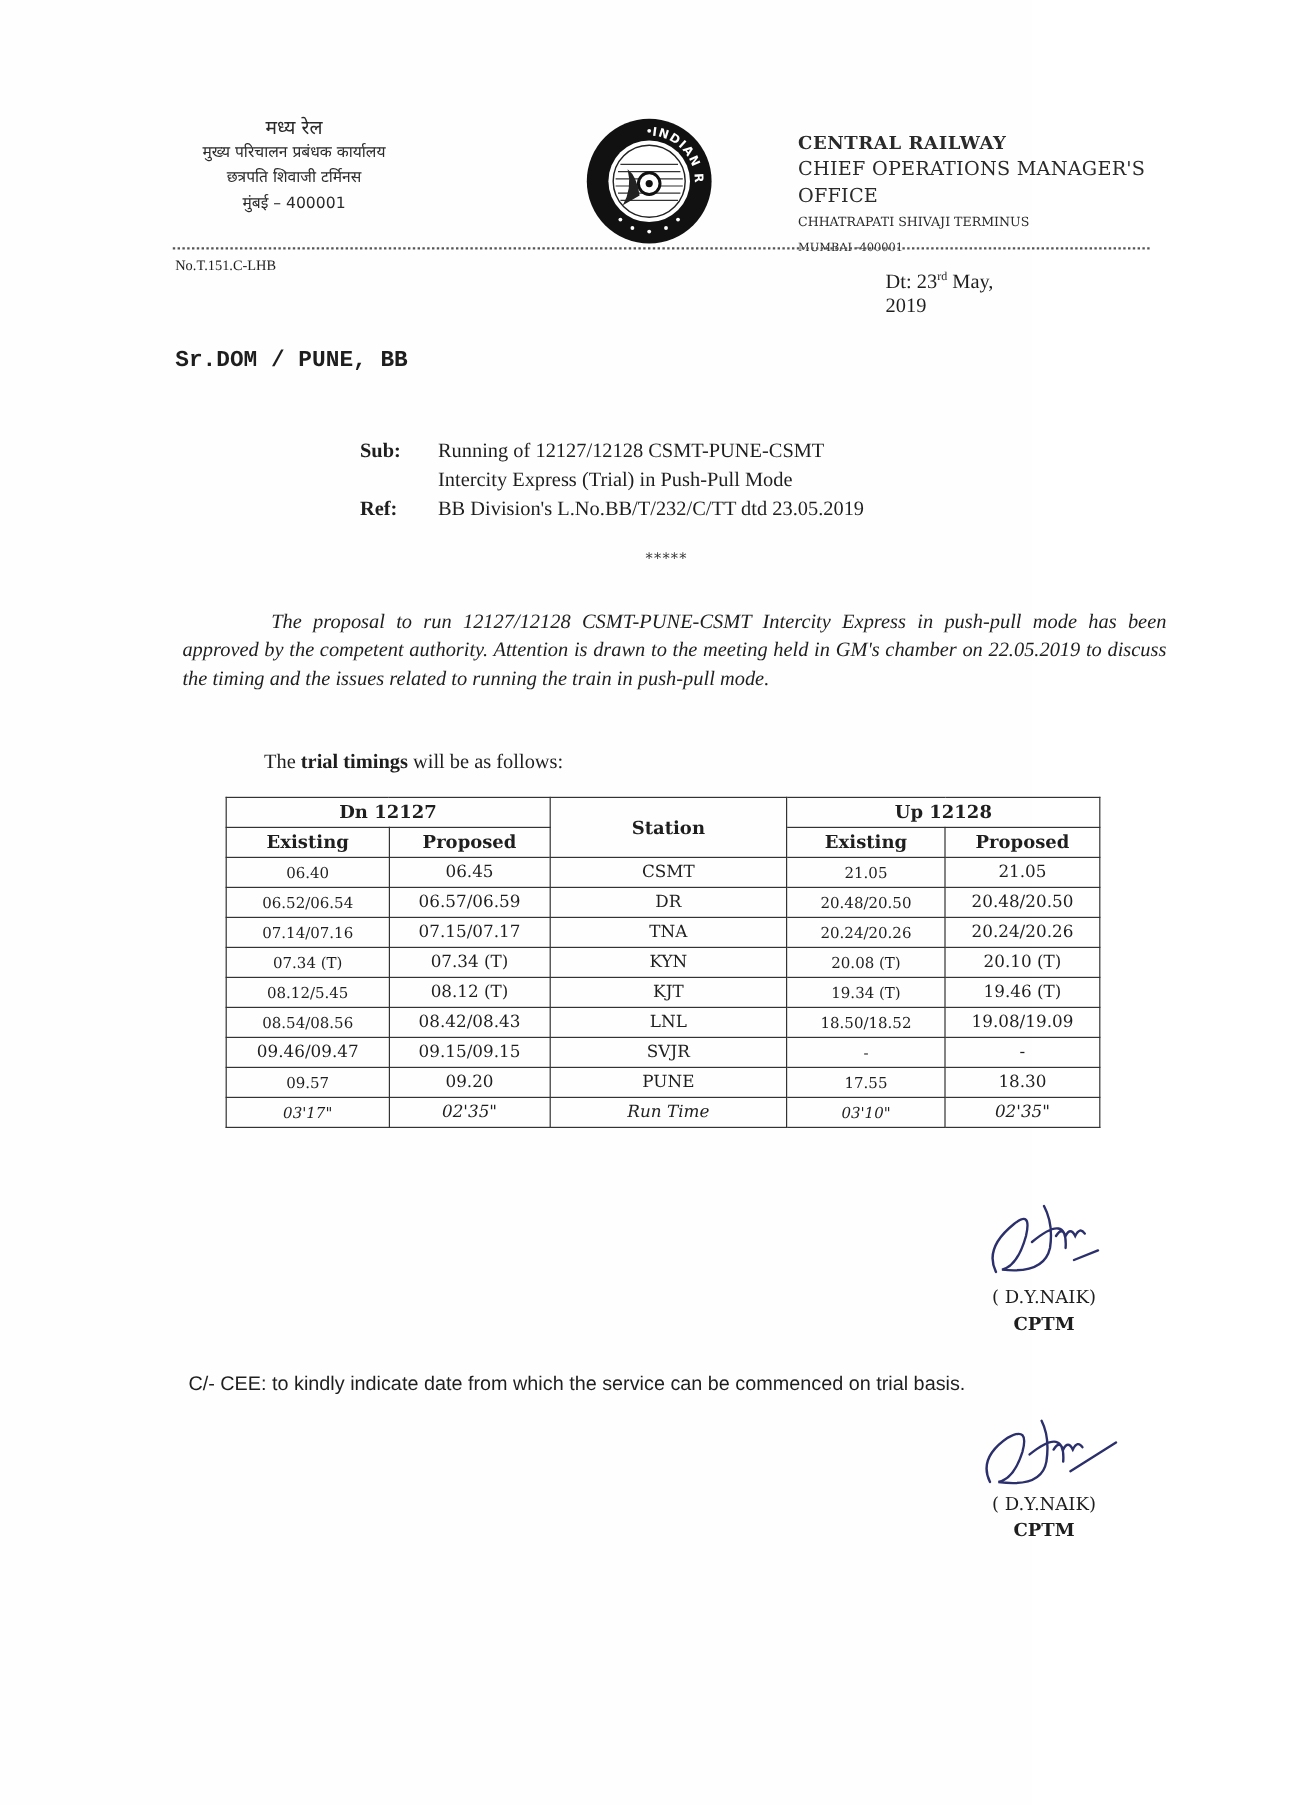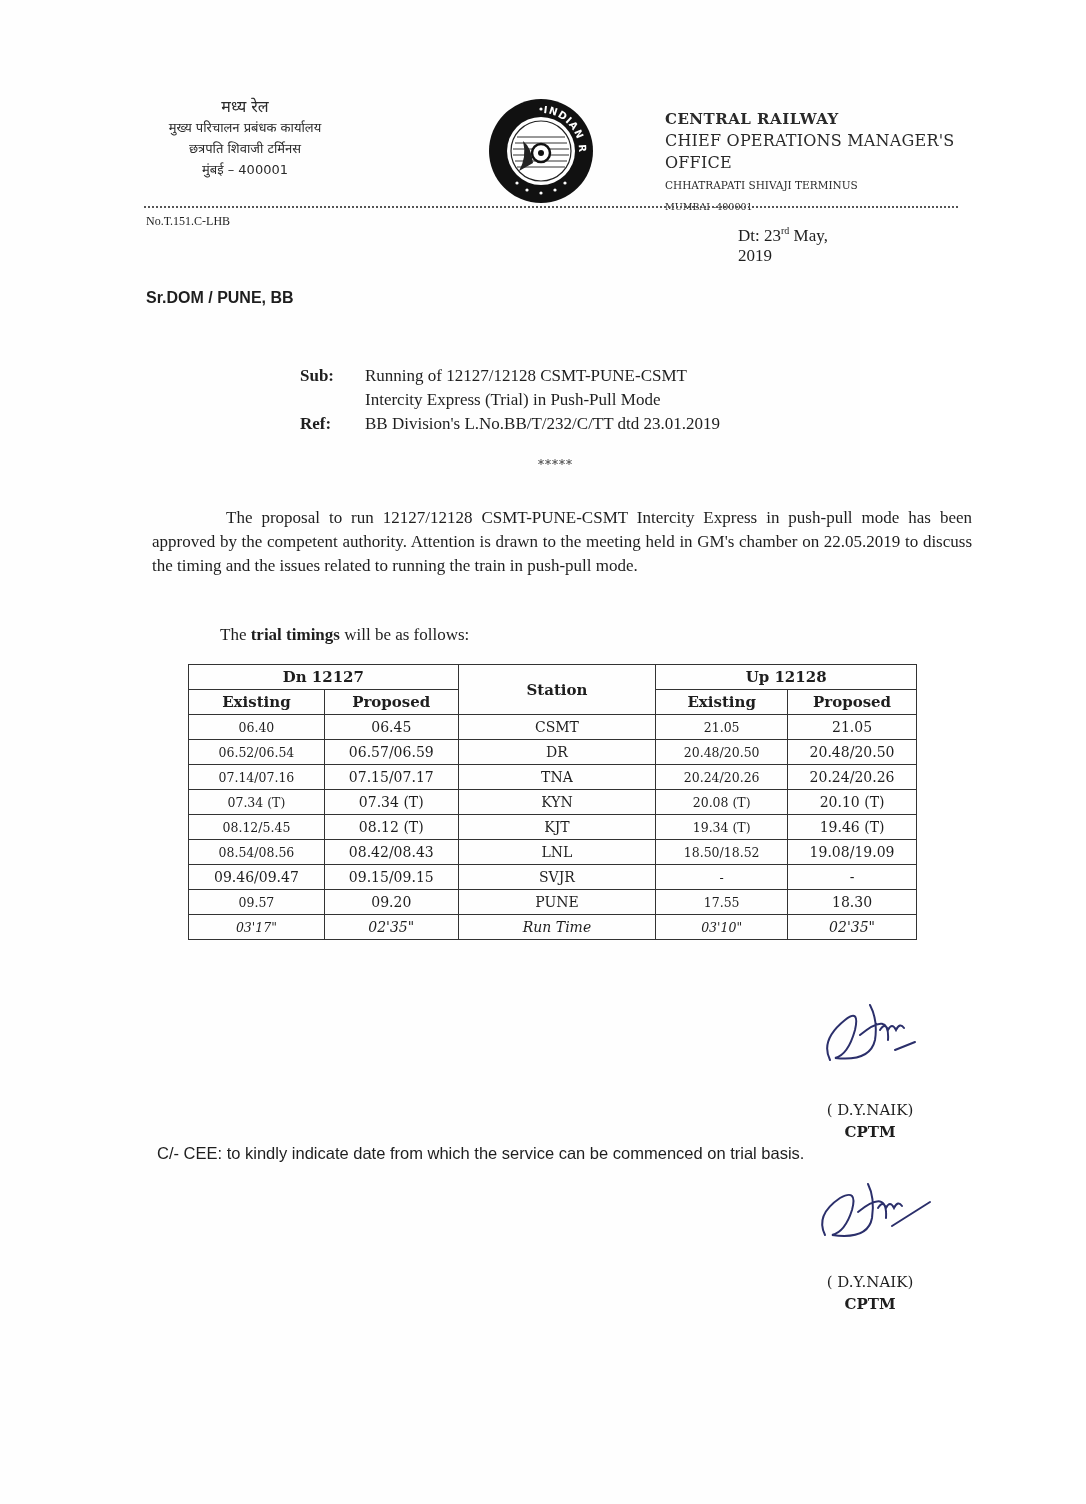--- a/index.html
+++ b/index.html
@@ -17,44 +17,44 @@
   .eng-head .t2 { font-size: 16px; line-height: 22px; letter-spacing: 0.2px; }
   .eng-head .t3 { font-size: 10.5px; line-height: 22px; }
   .eng-head .t4 { font-size: 9.5px; line-height: 22px; margin-top: 0px; }
 
   .dotline { position: absolute; left: 144px; top: 206px; width: 814px; height: 0; border-top: 2px dotted #555; }
 
   .ref-no { position: absolute; left: 146px; top: 214px; font-size: 12px; font-family: "Liberation Serif", serif; }
   .date { position: absolute; left: 738px; top: 225px; font-size: 17px; font-family: "Liberation Serif", serif; }
   .date sup { font-size: 10px; vertical-align: super; }
 
-  .addressee { position: absolute; left: 146px; top: 289px; font-size: 16px; font-weight: bold; font-family: Liberation Sans, sans-serif; }
+  .addressee { position: absolute; left: 146px; top: 289px; font-size: 19px; font-weight: bold; font-family: Liberation Mono, monospace; }
 
   .subref { position: absolute; left: 300px; top: 364px; font-family: "Liberation Serif", serif; font-size: 17px; line-height: 24px; }
   .subref .row { display: flex; }
   .subref .lbl { width: 65px; font-weight: bold; }
   .subref .val { }
   .stars { position: absolute; left: 538px; top: 458px; font-size: 12px; letter-spacing: 1px; color: #333; }
 
-  .para1 { position: absolute; left: 152px; top: 506px; width: 820px; font-family: "Liberation Serif", serif; font-size: 17px; line-height: 24px; text-align: justify; text-indent: 74px; }
+  .para1 { position: absolute; left: 152px; top: 506px; width: 820px; font-family: "Liberation Serif", serif; font-size: 17px; line-height: 24px; text-align: justify; text-indent: 74px; font-style: italic; }
   .para2 { position: absolute; left: 220px; top: 625px; font-family: "Liberation Serif", serif; font-size: 17px; }
   .para2 b { font-weight: bold; }
 
   table.timings { position: absolute; left: 188px; top: 664px; width: 729px; border-collapse: collapse; font-family: "DejaVu Serif", serif; font-size: 14px; }
   table.timings td, table.timings th { border: 1.5px solid #333; text-align: center; height: 25px; padding: 0 2px; }
   table.timings th { font-weight: bold; font-size: 15px; }
   table.timings td.small { font-size: 12.5px; }
   table.timings tr.runtime td { font-style: italic; }
   col.c1 { width: 136px; } col.c2 { width: 134px; } col.c3 { width: 198px; } col.c4 { width: 132px; } col.c5 { width: 129px; }
 
   .para3 { position: absolute; left: 156px; top: 968px; width: 820px; font-family: "Liberation Serif", serif; font-size: 17px; line-height: 26px; text-indent: 70px; text-align: justify; }
 
   .sig { position: absolute; width: 140px; text-align: center; font-family: "DejaVu Serif", serif; }
   .sig svg { display: block; margin: 0 auto; }
-  .sig .name { font-size: 15px; line-height: 22px; margin-top: 29px; }
+  .sig .name { font-size: 15px; line-height: 22px; }
   .sig .title { font-size: 15px; font-weight: bold; line-height: 22px; }
   .sig1 { left: 800px; top: 1000px; }
   .sig2 { left: 800px; top: 1180px; }
 
   .para4 { position: absolute; left: 157px; top: 1140px; width: 800px; font-family: "Liberation Sans", sans-serif; font-size: 16.5px; line-height: 26px; }
 </style>
 </head>
 <body>
 
 <div class="page">
@@ -117,21 +117,21 @@
     <div class="row">
         <span class="lbl">Sub:</span>
         <span class="val">Running of 12127/12128 CSMT-PUNE-CSMT</span>
       </div>
     <div class="row">
         <span class="lbl"></span>
         <span class="val">Intercity Express (Trial) in Push-Pull Mode</span>
       </div>
     <div class="row">
         <span class="lbl">Ref:</span>
-        <span class="val">BB Division's L.No.BB/T/232/C/TT dtd 23.01.2019</span>
+        <span class="val">BB Division's L.No.BB/T/232/C/TT dtd 23.05.2019</span>
       </div>
   </div>
   <div class="stars">*****</div>
 
   <div class="para1">The proposal to run 12127/12128 CSMT-PUNE-CSMT Intercity Express in push-pull mode has been approved by the competent authority. Attention is drawn to the meeting held in GM's chamber on 22.05.2019 to discuss the timing and the issues related to running the train in push-pull mode.</div>
   <div class="para2"><span>The </span><b>trial timings</b><span> will be as follows:</span></div>
 
   <table class="timings">
     <colgroup>
         <col class="c1">

